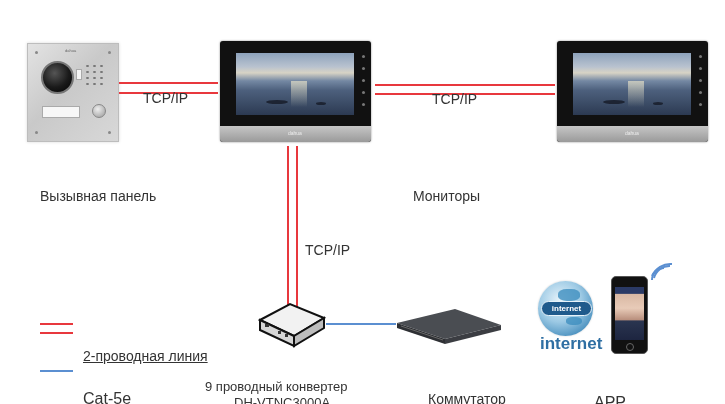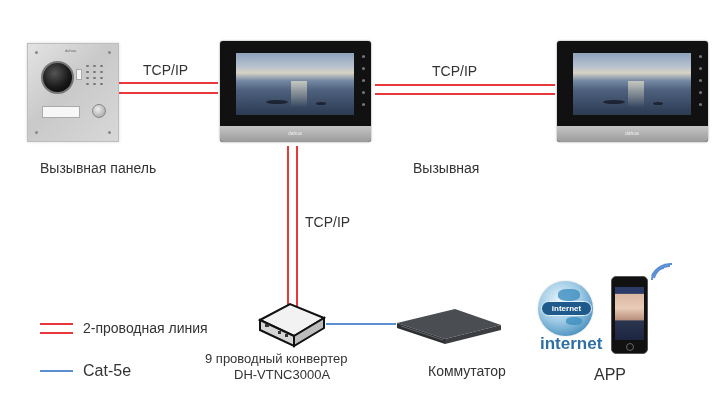--- a/index.html
+++ b/index.html
@@ -1,18 +1,18 @@
 <!DOCTYPE html>
 <html><head>
 <meta charset="utf-8">
 <style>
   html, body { margin: 0; padding: 0; }
   body { width: 725px; height: 404px; background: #ffffff; position: relative; overflow: hidden;
          font-family: "Liberation Sans", "DejaVu Sans", sans-serif; color: #333333; }
-  .txt { position: absolute; white-space: nowrap; font-size: 14px; color: #333333; }
+  .txt { position: absolute; white-space: nowrap; font-size: 14px; color: #333333; margin-top: 28px; }
   .redline { position: absolute; background: #e8383d; }
   .blueline { position: absolute; background: #5b8fd1; }
 
   
   .panel { position: absolute; left: 27px; top: 43px; width: 90px; height: 97px;
            background: linear-gradient(135deg, #e3e3e3 0%, #c9c9c9 45%, #d8d8d8 100%);
            border: 1px solid #bdbdbd; box-shadow: 0 0 3px rgba(0,0,0,0.15); }
   .panel .screw { position: absolute; width: 3px; height: 3px; border-radius: 50%; background: #888; }
   .panel .cam { position: absolute; left: 13px; top: 17px; width: 29px; height: 29px; border-radius: 50%;
                 background: radial-gradient(circle at 40% 35%, #555 0%, #1a1a1a 55%, #000 100%); border: 2px solid #777; }
@@ -113,21 +113,21 @@
       <span></span>
       <span></span>
       <span></span>
       <span></span>
       <span></span>
     </div>
   <div class="bezel">
       <div class="brand">dahua</div>
     </div>
 </div>
-<div class="txt" style="left:413px;top:160px;">Вызывная</div>
+<div class="txt" style="left:413px;top:160px;">Мониторы</div>
 
 <div class="redline" style="left:287px;top:146px;width:2px;height:163px;"></div>
 <div class="redline" style="left:296px;top:146px;width:2px;height:163px;"></div>
 <div class="txt" style="left:305px;top:214px;">TCP/IP</div>
 
 <svg class="converter" viewBox="0 0 70 48">
   <polygon points="2,20 32,4 66,18 36,36" fill="#f2f2f2" stroke="#111" stroke-width="2"></polygon>
   <polygon points="2,20 36,36 36,46 2,30" fill="#d6d6d6" stroke="#111" stroke-width="2"></polygon>
   <polygon points="36,36 66,18 66,28 36,46" fill="#bdbdbd" stroke="#111" stroke-width="2"></polygon>
   <rect x="7" y="24" width="4" height="3" fill="#333"></rect>
@@ -161,16 +161,16 @@
 <svg class="wifi" viewBox="0 0 28 28">
   <path d="M4,22 A12,12 0 0 1 16,10" fill="none" stroke="#5b8fd1" stroke-width="2"></path>
   <path d="M4,16 A16,16 0 0 1 20,4" fill="none" stroke="#5b8fd1" stroke-width="2" transform="translate(2,4)"></path>
   <path d="M4,10 A20,20 0 0 1 24,-2" fill="none" stroke="#5b8fd1" stroke-width="2" transform="translate(0,8)"></path>
 </svg>
 <div class="txt" style="left:594px;top:366px;font-size:16px;text-align:center;">APP</div>
 
 <div>
   <div class="redline" style="left:40px;top:323px;width:33px;height:2px;"></div>
   <div class="redline" style="left:40px;top:332px;width:33px;height:2px;"></div>
-  <div class="txt" style="left:83px;top:320px;font-size:14px;">2-проводная линия</div>
+  <div class="txt" style="left:83px;top:320px;font-size:14px;text-decoration:underline;">2-проводная линия</div>
   <div class="blueline" style="left:40px;top:370px;width:33px;height:2px;"></div>
   <div class="txt" style="left:83px;top:362px;font-size:16px;">Cat-5e</div>
 </div>
 
 </body></html>

